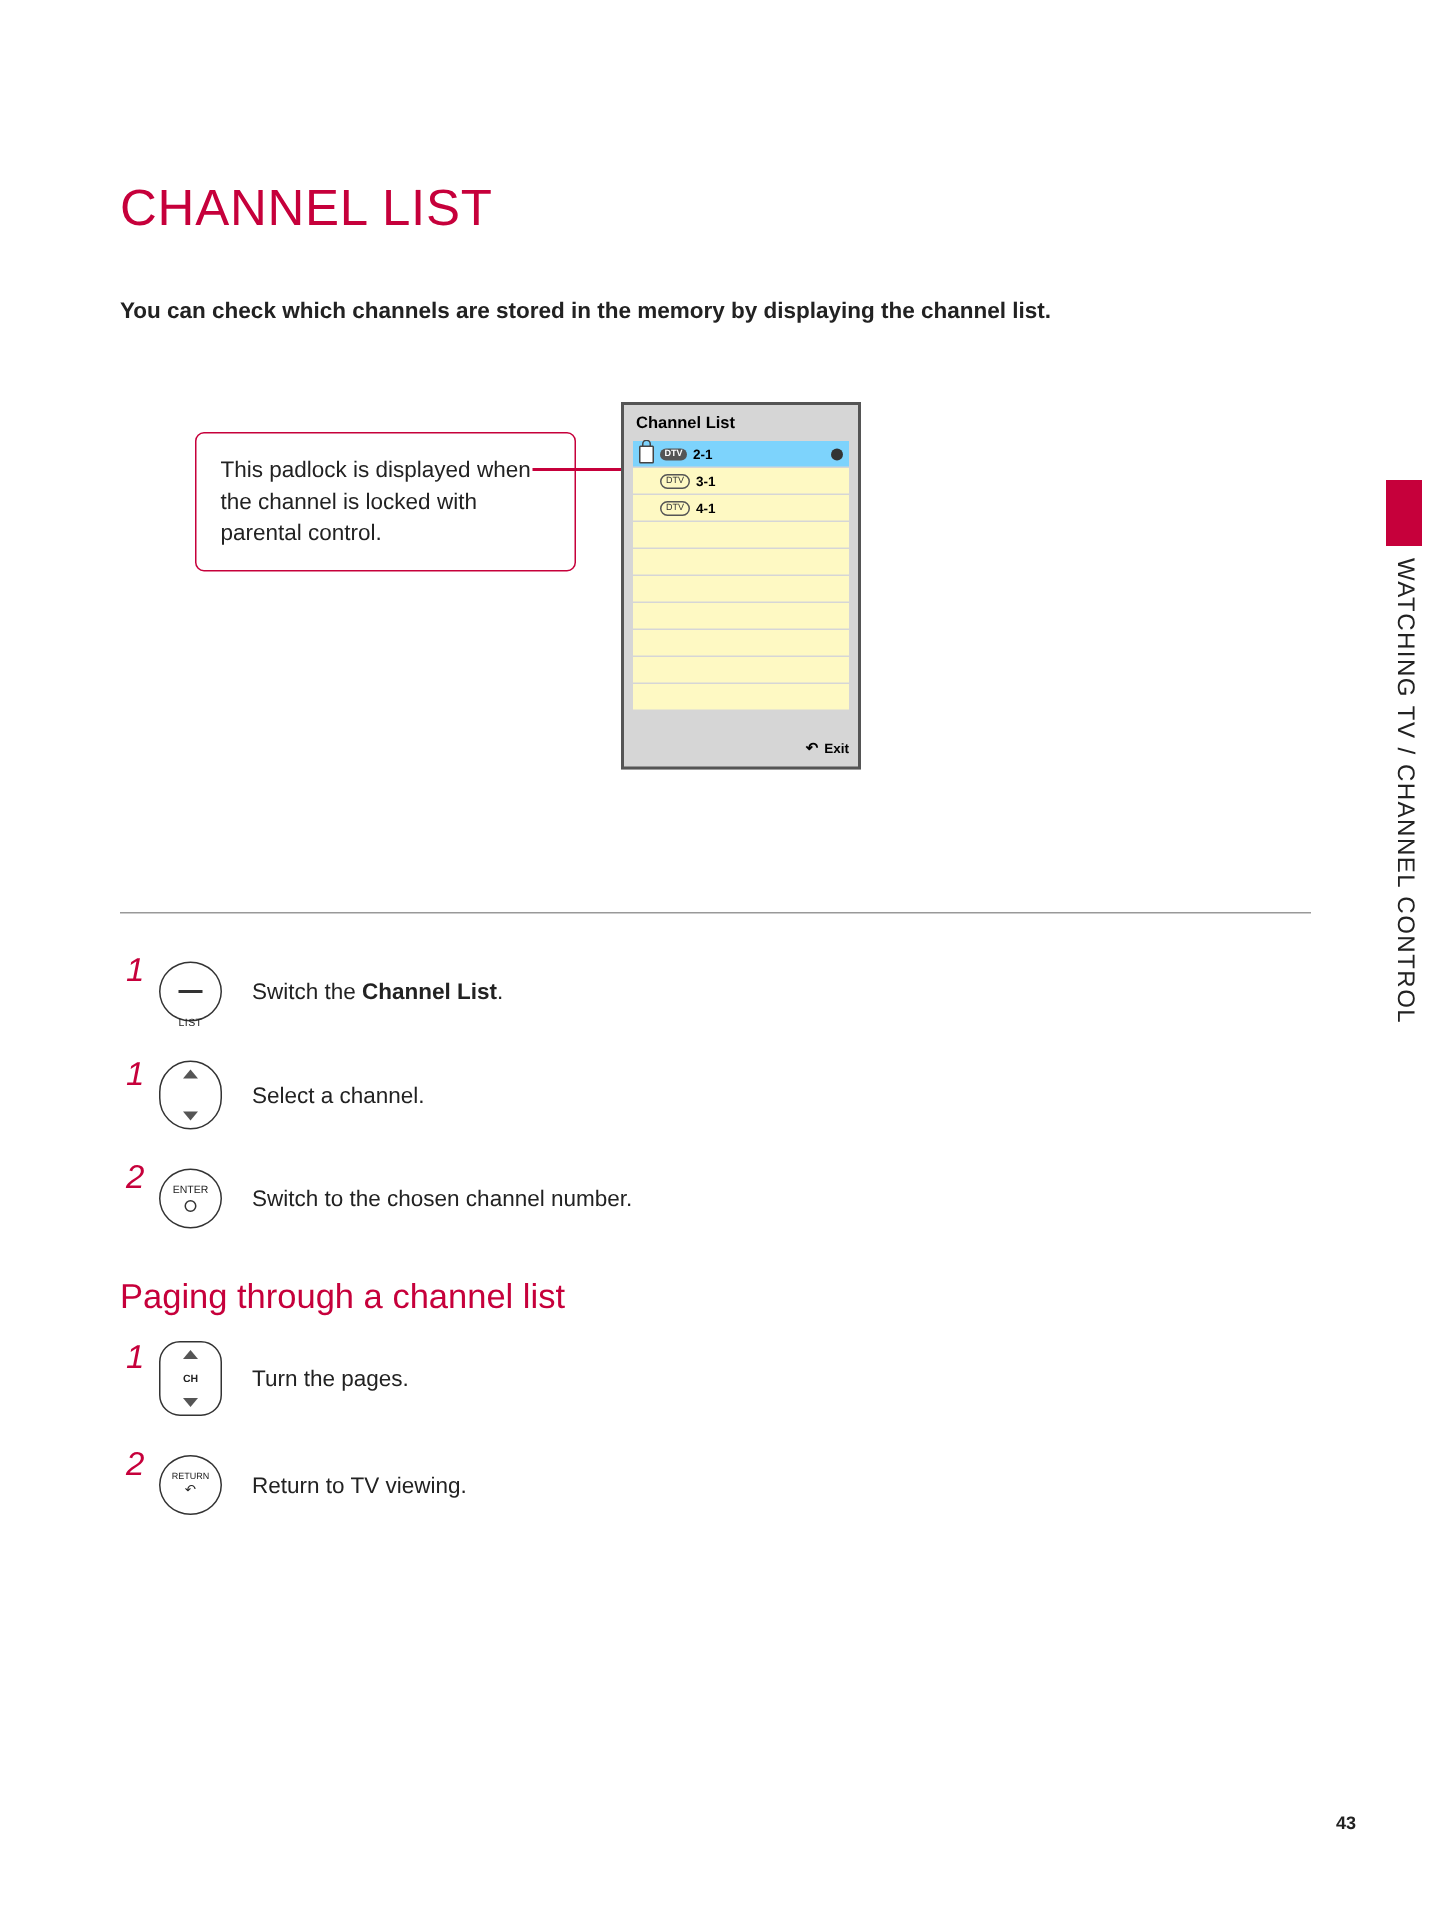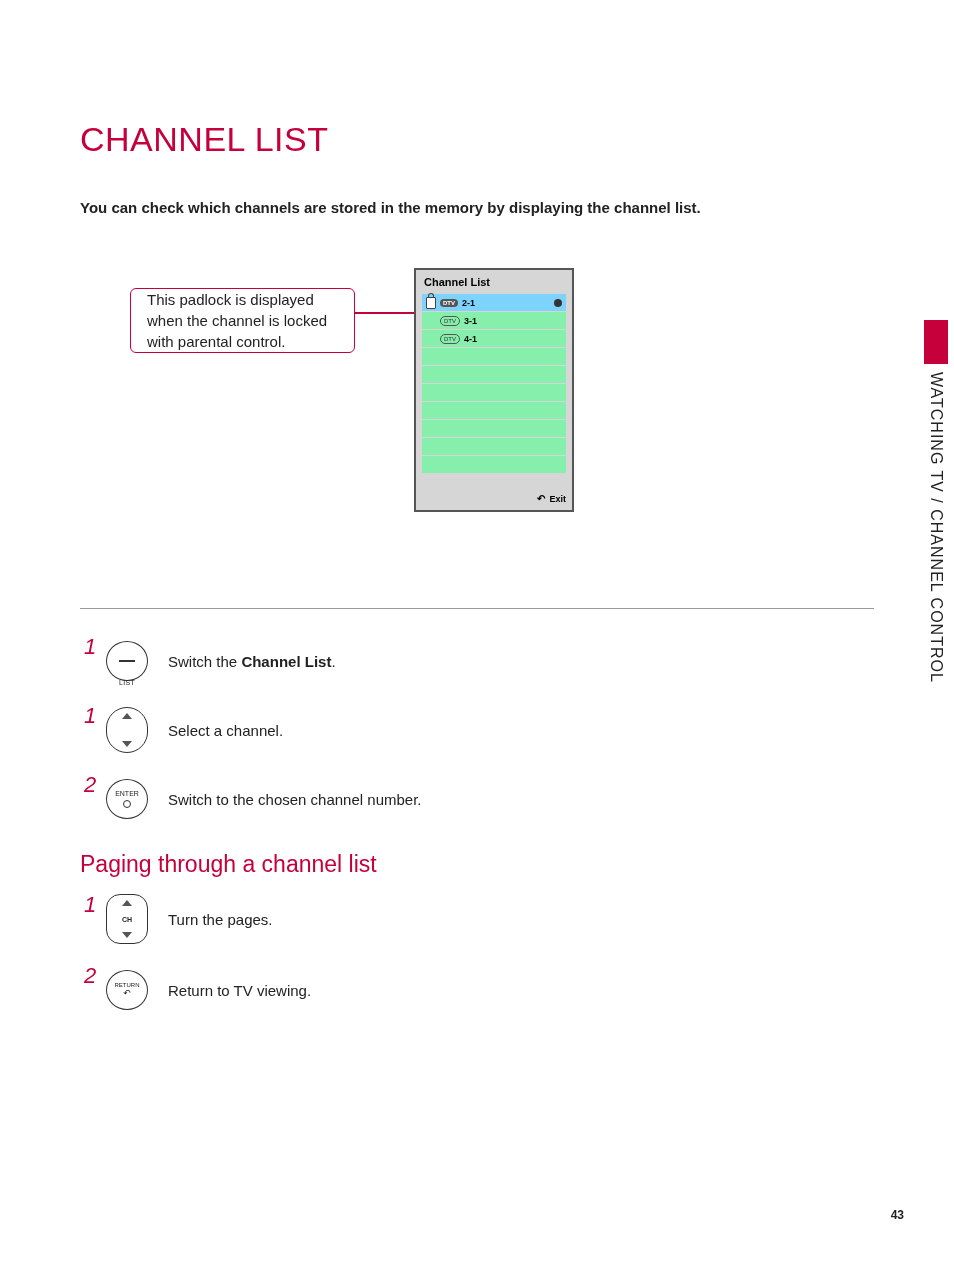--- a/index.html
+++ b/index.html
@@ -33,24 +33,24 @@
   }
   .figure-row {
     position: relative;
     height: 300px;
     margin-bottom: 20px;
   }
   .callout {
     position: absolute;
     left: 50px;
     top: 20px;
-    width: 225px;
+    width: 254px;
     border: 1px solid #c6003b;
     border-radius: 6px;
-    padding: 0 16px;
+    padding: 14px 16px;
     font-size: 15px;
     line-height: 1.4;
     box-sizing: border-box;
   }
   .callout-line {
     position: absolute;
     left: 275px;
     top: 44px;
     width: 70px;
     height: 2px;
@@ -74,21 +74,21 @@
     margin-bottom: 6px;
     padding-left: 2px;
   }
   .osd-rows {
     display: flex;
     flex-direction: column;
     gap: 1px;
     margin-bottom: 20px;
   }
   .osd-row {
-    background: #86efac;
+    background: #fef9c3;
     height: 17px;
     display: flex;
     align-items: center;
     padding: 0 4px;
     gap: 4px;
     position: relative;
   }
   .osd-row.sel {
     background: #7dd3fc;
     font-weight: 700;

